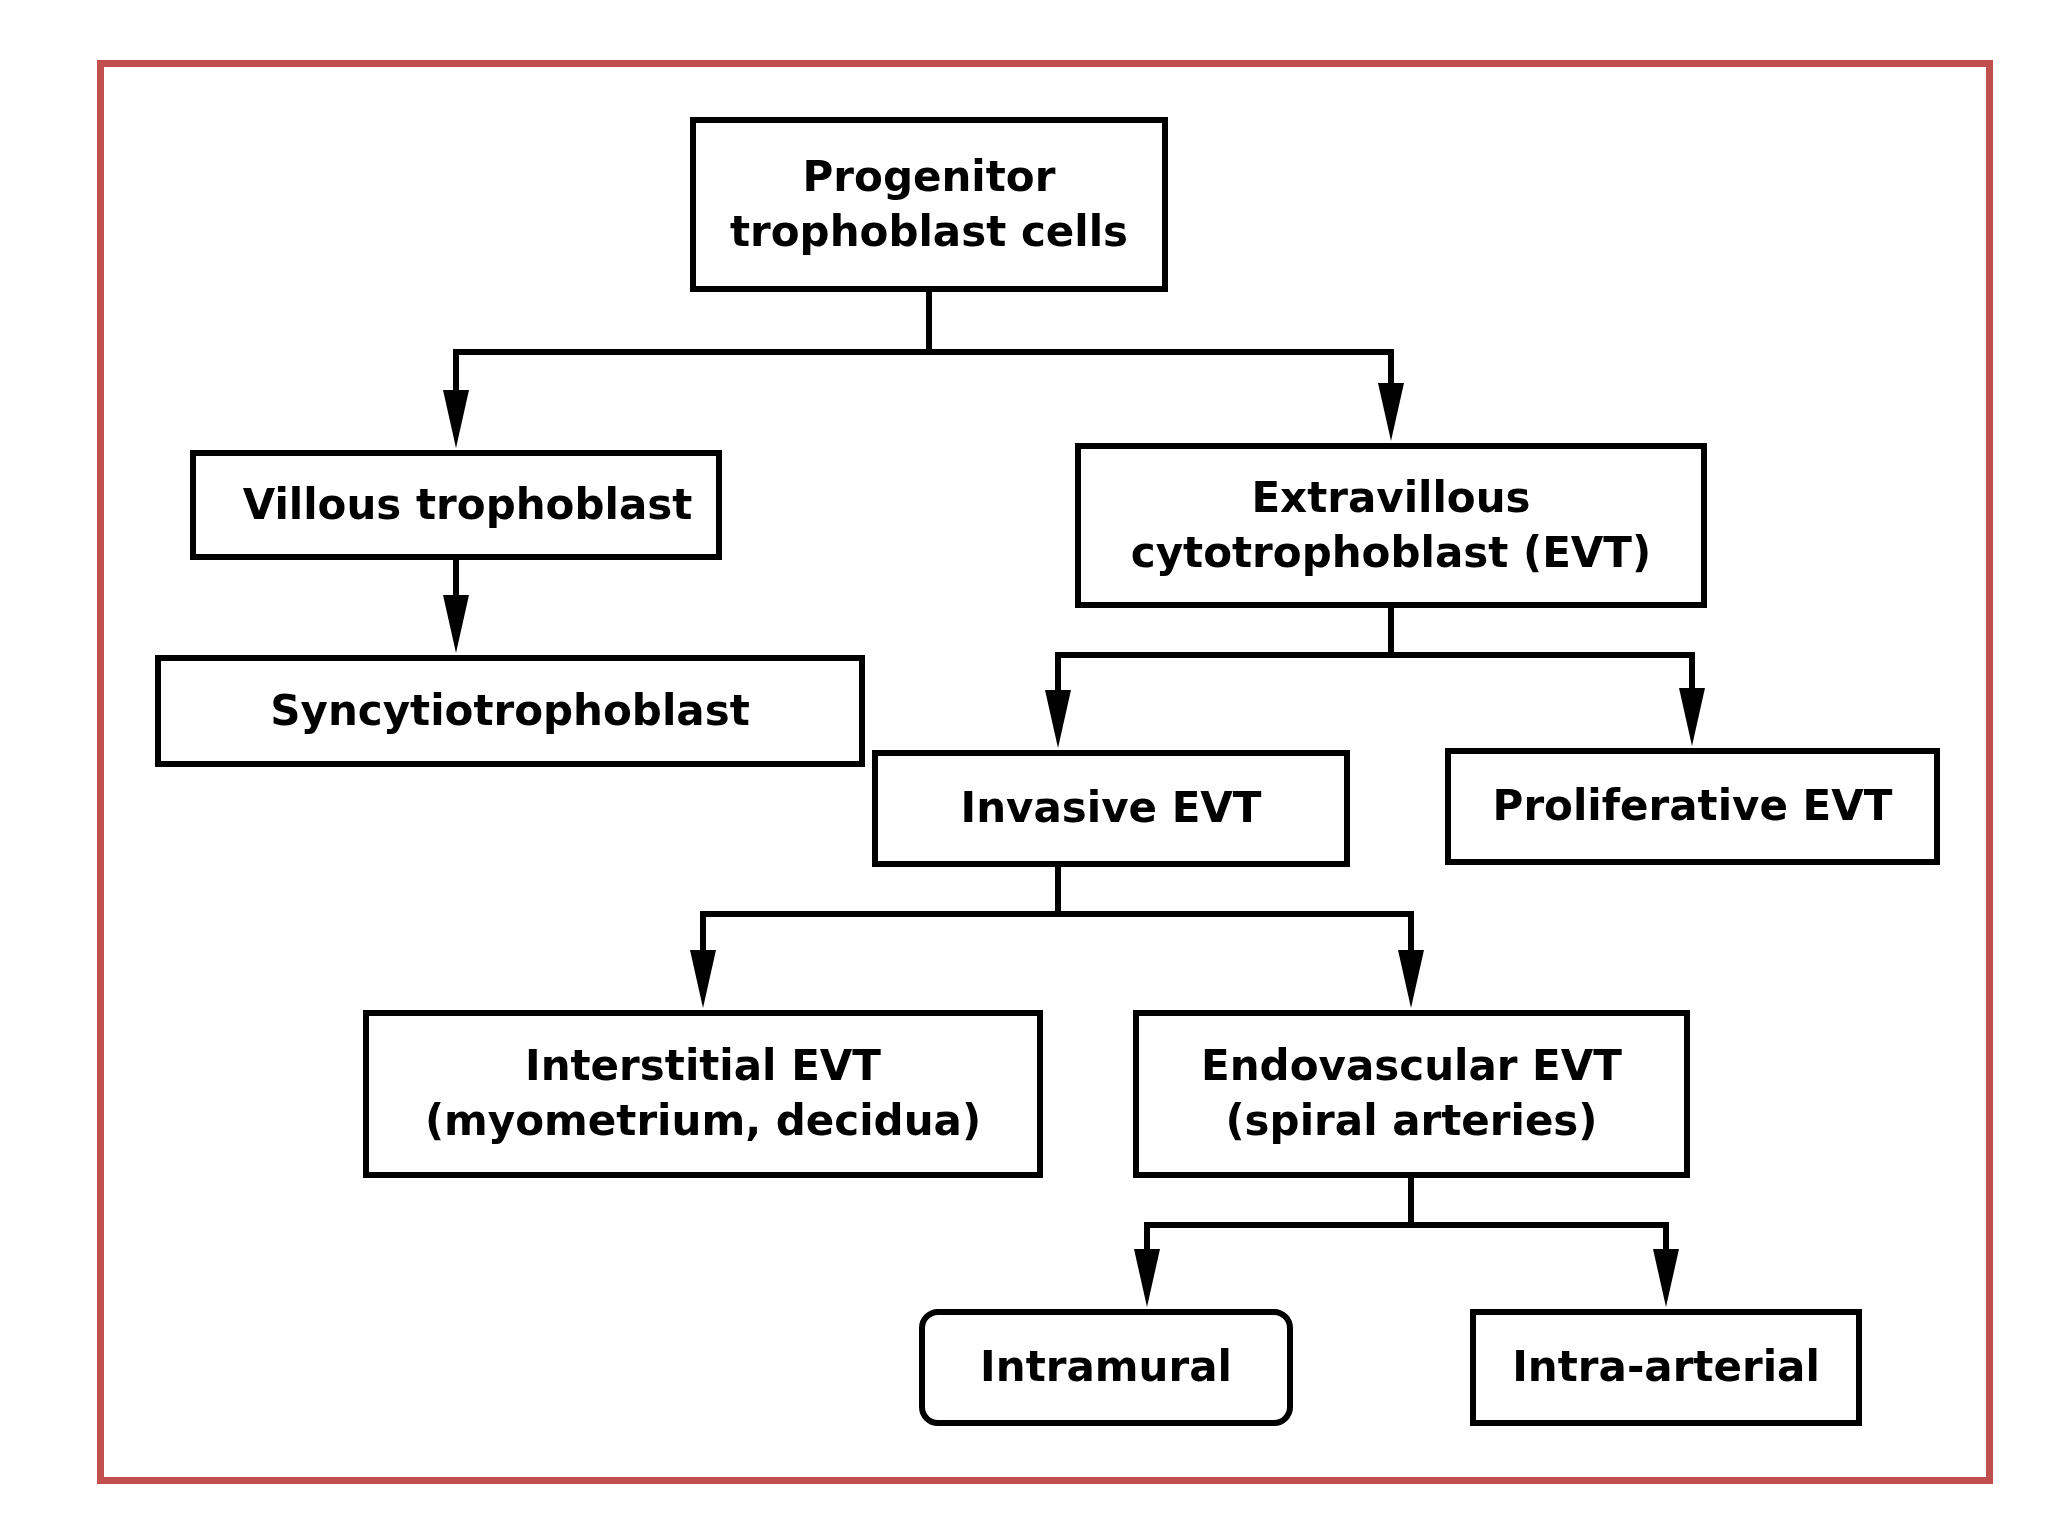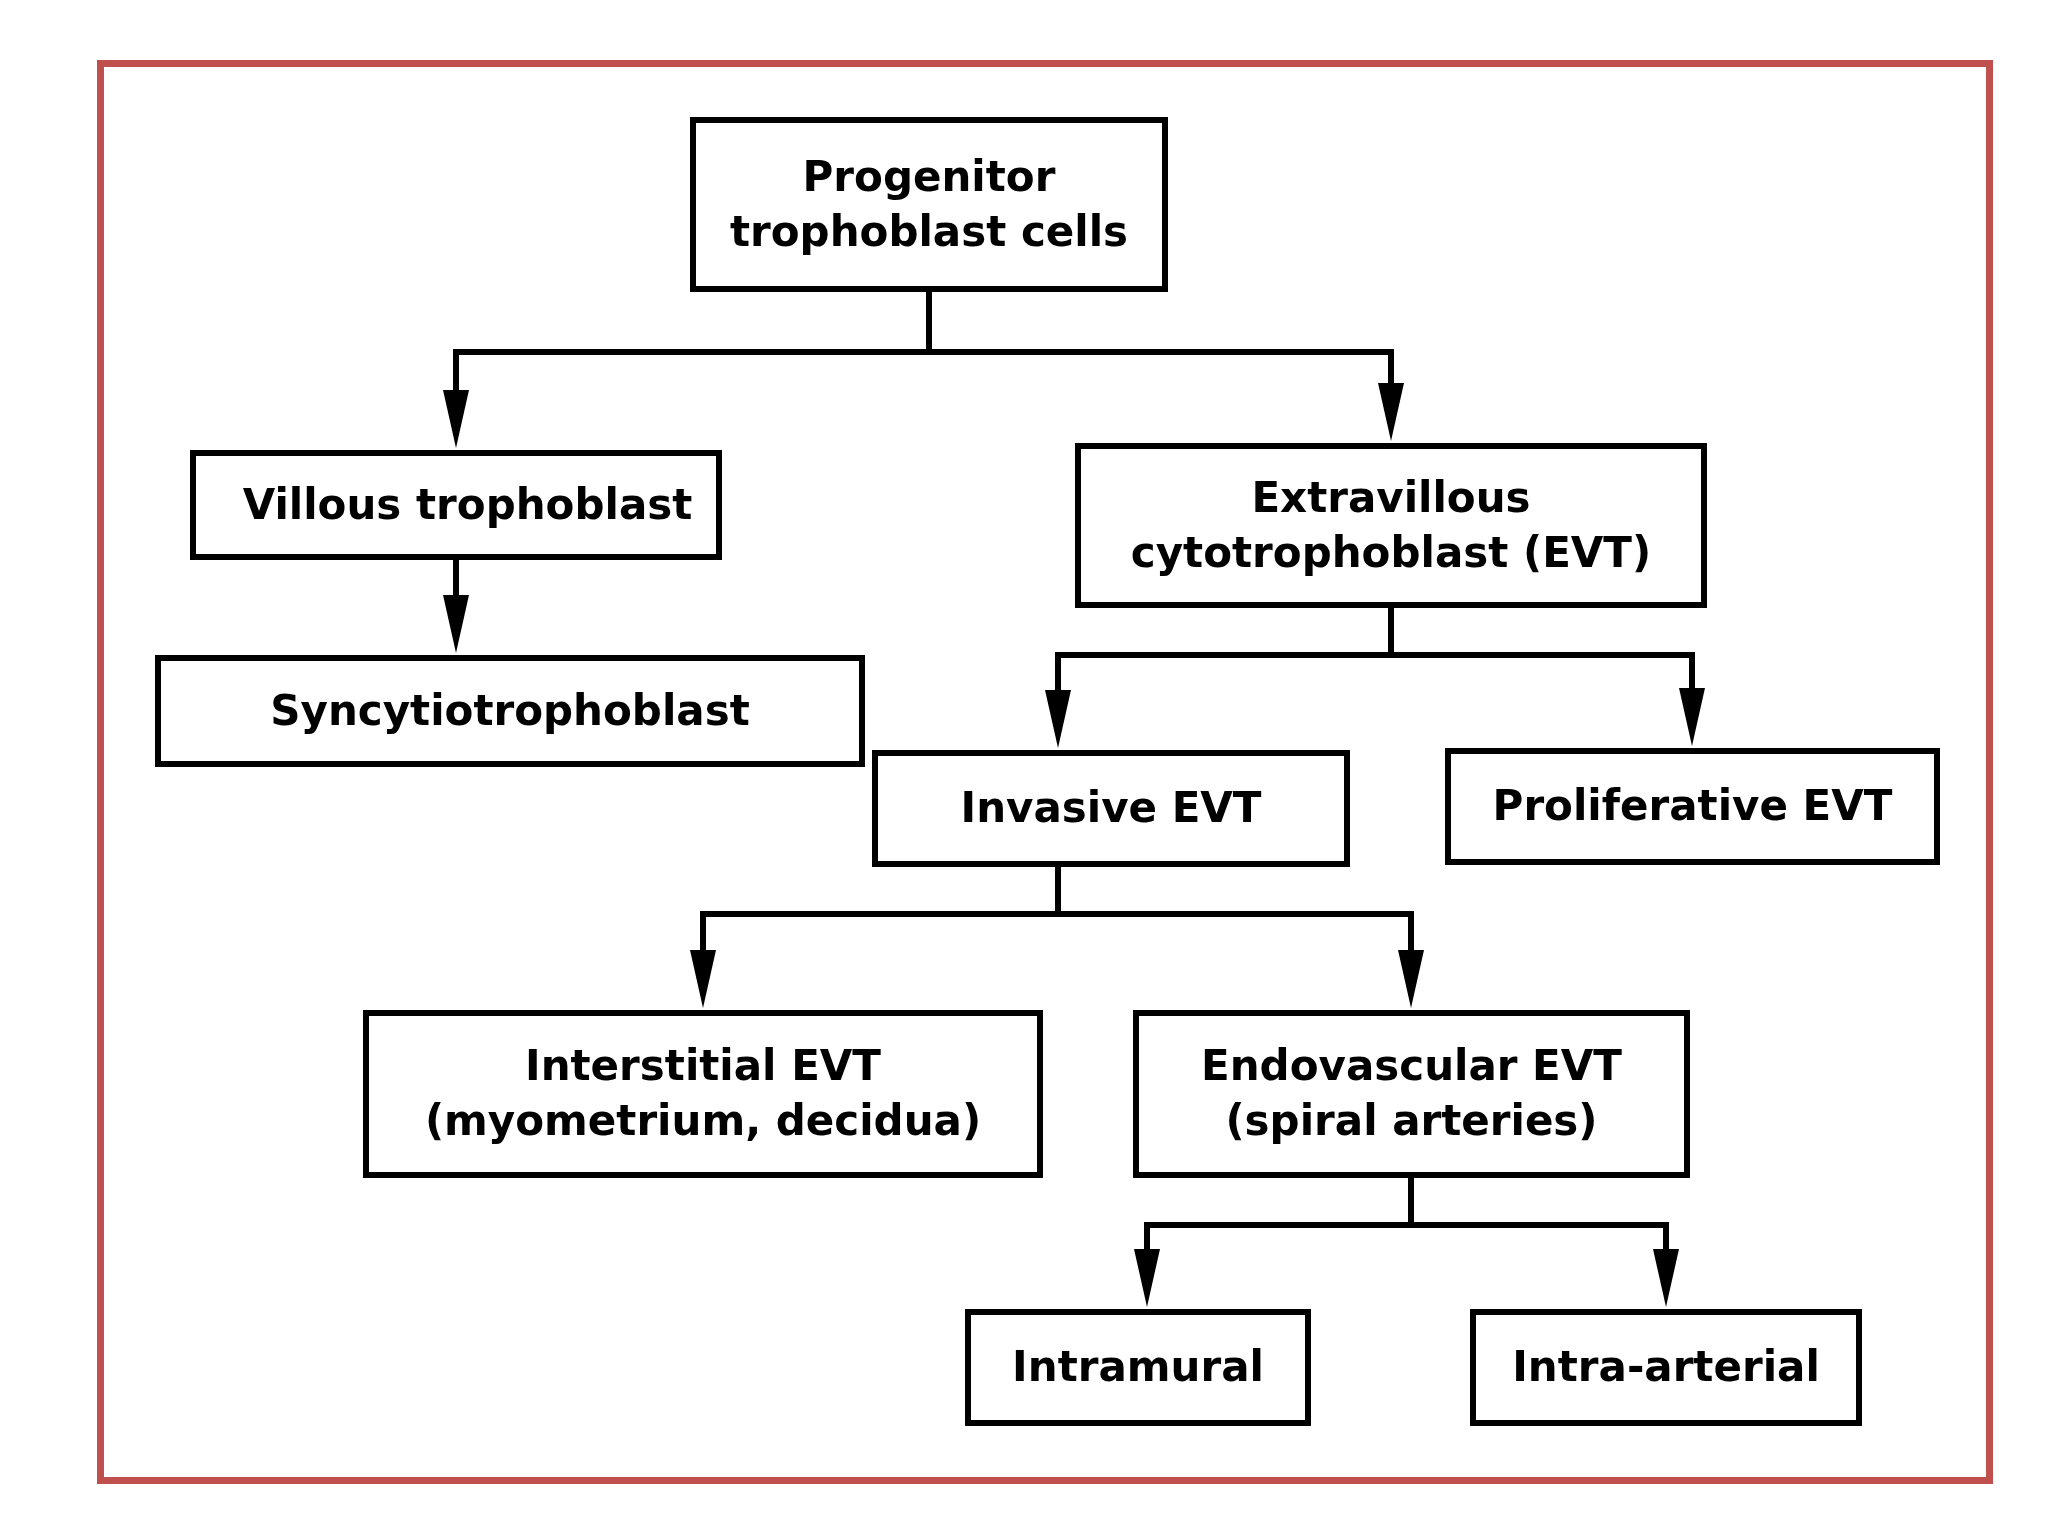--- a/index.html
+++ b/index.html
@@ -48,21 +48,21 @@
     white-space: pre-line;
   }
   #n-progenitor    { left: 690px;  top: 117px;  width: 478px; height: 175px; }
   #n-villous       { left: 190px;  top: 450px;  width: 532px; height: 110px; padding-left: 23px; }
   #n-syncytio      { left: 155px;  top: 655px;  width: 710px; height: 112px; }
   #n-evt           { left: 1075px; top: 443px;  width: 632px; height: 165px; }
   #n-invasive      { left: 872px;  top: 750px;  width: 478px; height: 117px; }
   #n-proliferative { left: 1445px; top: 748px;  width: 495px; height: 117px; }
   #n-interstitial  { left: 363px;  top: 1010px; width: 680px; height: 168px; }
   #n-endovascular  { left: 1133px; top: 1010px; width: 557px; height: 168px; align-items: center; }
-  #n-intramural    { left: 965px;  top: 1309px; width: 346px; height: 117px; }
+  #n-intramural    { left: 919px;  top: 1309px; width: 374px; height: 117px; border-radius: 19px; }
   #n-intra-arterial{ left: 1470px; top: 1309px; width: 392px; height: 117px; text-align: right; }
 </style>
 </head>
 <body>
 
 <div class="stage">
 
   <div class="frame"></div>
 
   <svg class="connectors" width="2048" height="1536" viewBox="0 0 2048 1536" fill="none" stroke="#000000" stroke-width="6">

